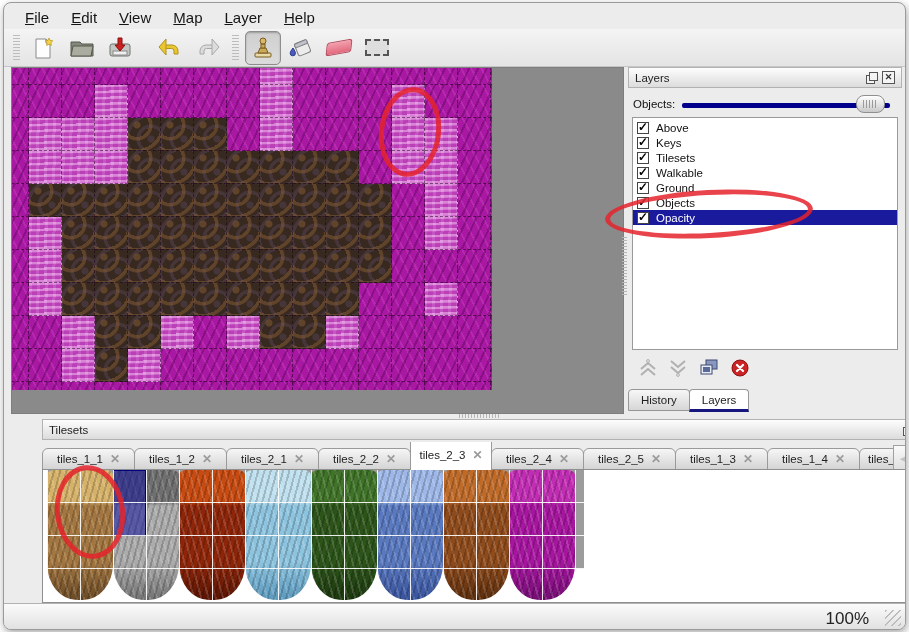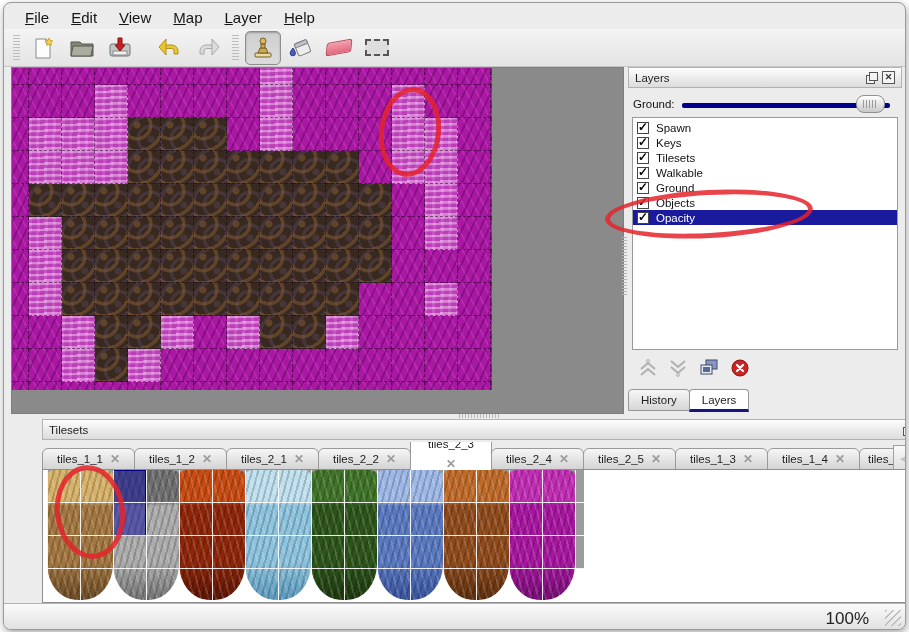--- a/index.html
+++ b/index.html
@@ -62,21 +62,21 @@
   .l-btnrow{position:absolute;left:4px;top:289px;width:266px;height:28px;display:flex;align-items:center;gap:10px;padding-left:6px;box-sizing:border-box;}
   .l-tabs{position:absolute;left:0px;top:322px;display:flex;}
   .ltab{height:20px;padding:0 12px;font-size:11.5px;color:#222;background:linear-gradient(#f7f7f7,#d6d6d6);border:1px solid #979797;border-radius:4px 4px 0 0;display:flex;align-items:center;margin-right:-1px;}
   .ltab.active{background:#fff;border-bottom:3px solid #16167e;height:19px;z-index:2;}
 
   
   .tpanel{position:absolute;left:2px;top:416px;width:897px;height:210px;margin-left:36px;}
   .ttabrow{position:absolute;left:0;top:23px;right:0;height:28px;display:flex;align-items:flex-end;overflow:hidden;}
   .ttab{width:93px;height:22px;background:linear-gradient(#f6f6f6,#d4d4d4);border:1px solid #9a9a9a;border-radius:6px 6px 0 0;display:flex;align-items:center;justify-content:center;gap:7px;font-size:11.5px;color:#222;box-sizing:border-box;flex:none;margin-right:-1px;}
   .ttab .x{color:#9a9a9a;font-weight:bold;font-size:12px;}
-  .ttab.active{background:#fff;border-top:3px solid #3b82f6;height:34px;border-bottom:none;width:82px;z-index:3;flex-direction:column;}
+  .ttab.active{background:#fff;border-top:3px solid #3b82f6;height:34px;border-bottom:none;width:82px;z-index:3;}
   .ttab.trunc{width:42px;overflow:hidden;justify-content:flex-start;padding-left:8px;}
   .tab-arrows{position:absolute;right:2px;top:26px;display:flex;}
   .tarrow{width:20px;height:24px;border:1px solid #a0a0a0;background:linear-gradient(#fafafa,#dedede);display:flex;align-items:center;justify-content:center;font-size:11px;}
   .tarrow.disabled{color:#c2c2c2;}
   .tcontent{position:absolute;left:0;top:50px;width:876px;height:134px;background:#fff;border:1px solid #8f8f8f;box-sizing:border-box;overflow:hidden;}
   .tgray{position:absolute;left:4px;top:0;width:537px;height:99px;background:#9c9c9c;}
   .tree{position:absolute;top:0;width:66px;height:130px;border-radius:8px 8px 30px 30px / 5px 5px 36px 36px;}
   .tsel{position:absolute;left:70px;top:0;width:33px;height:66px;background:rgba(18,18,155,.55);border:1px solid #000080;box-sizing:border-box;}
   .tgridlines{position:absolute;left:4px;top:0;width:537px;height:132px;background-image:
       repeating-linear-gradient(90deg,rgba(255,255,255,.9) 0 1px,transparent 1px 33px),
@@ -186,29 +186,29 @@
       <div class="grip"></div>
     </div>
 
   <div class="lpanel">
     <div class="phead">
       <span>Layers</span>
       <span class="sp"></span>
       <span class="float-ic"></span>
       <span class="close-ic">✕</span>
     </div>
-    <div class="oplabel">Ground:</div>
+    <div class="oplabel">Objects:</div>
     <div class="optrack"></div>
     <div class="ophandle">
         <i></i>
       </div>
     <div class="layer-list">
         <div class="layer-item">
           <span class="cb">✓</span>
-          <span>Spawn</span>
+          <span>Above</span>
         </div>
         <div class="layer-item">
           <span class="cb">✓</span>
           <span>Keys</span>
         </div>
         <div class="layer-item">
           <span class="cb">✓</span>
           <span>Tilesets</span>
         </div>
         <div class="layer-item">

